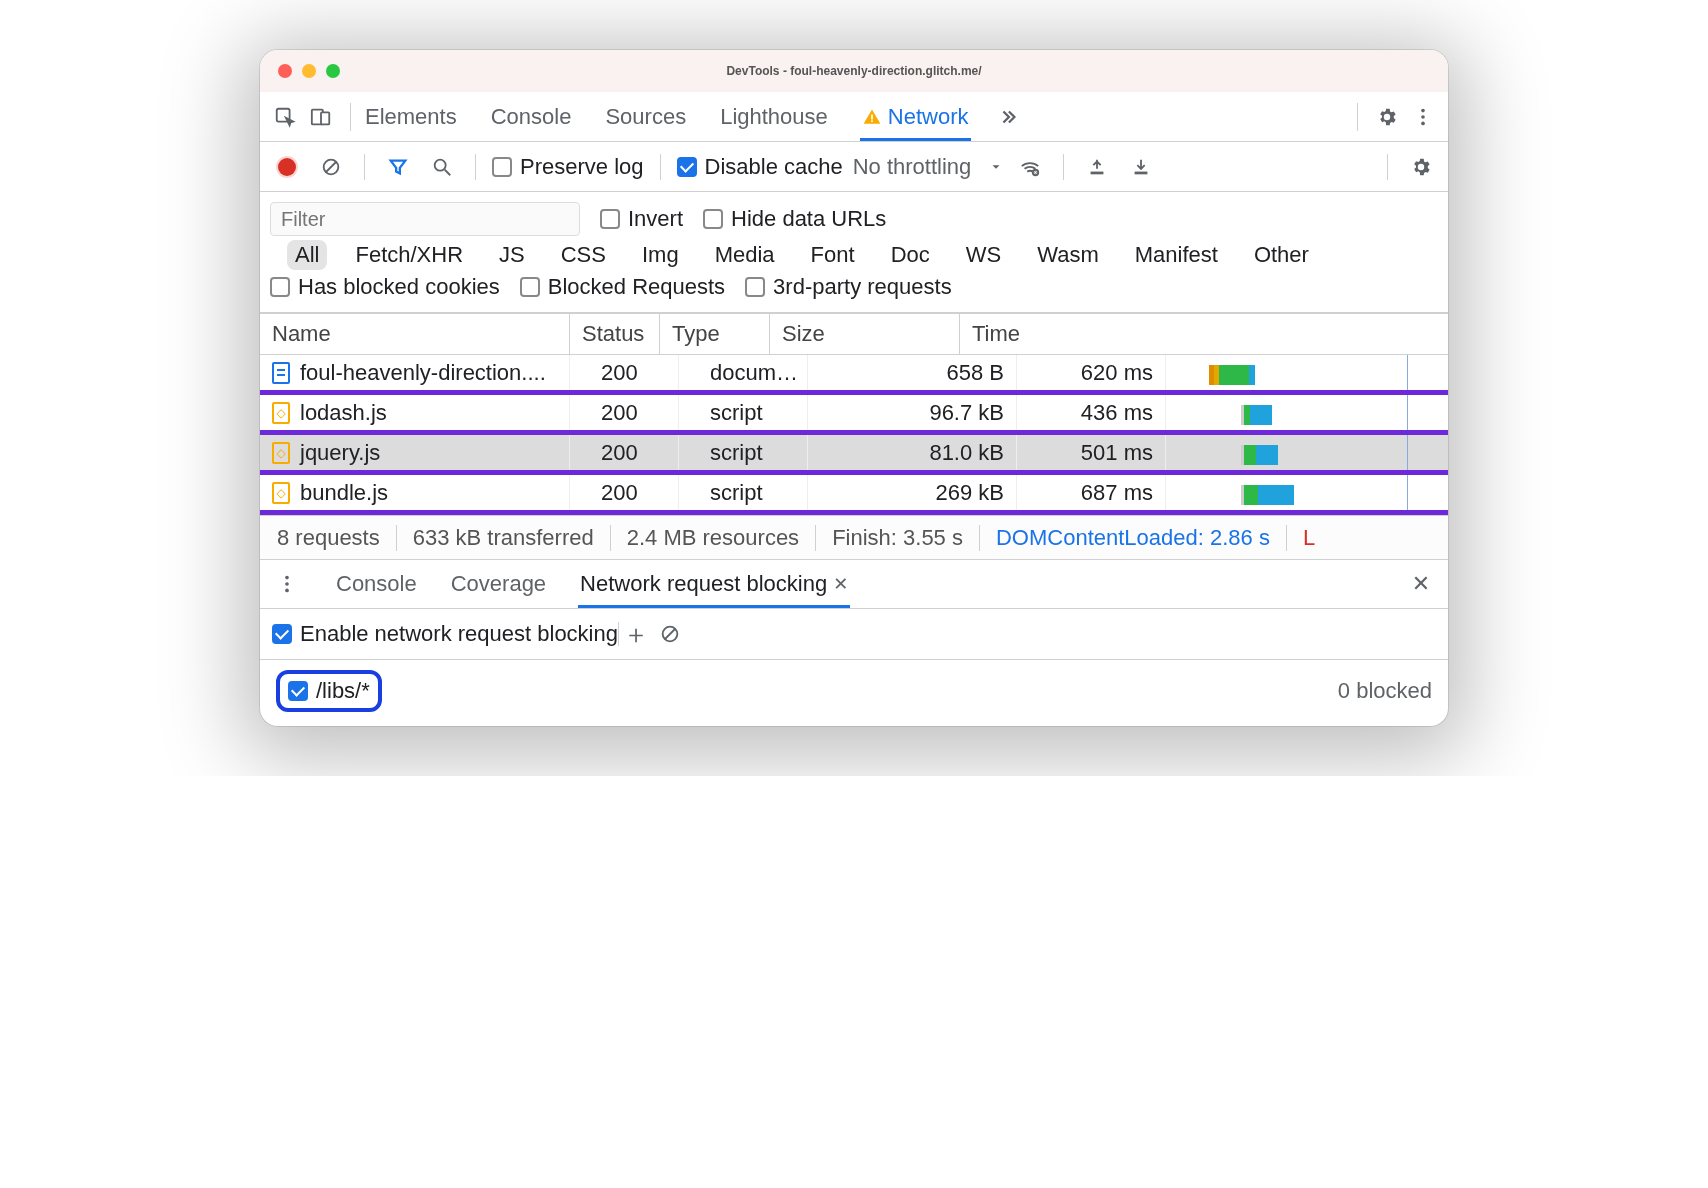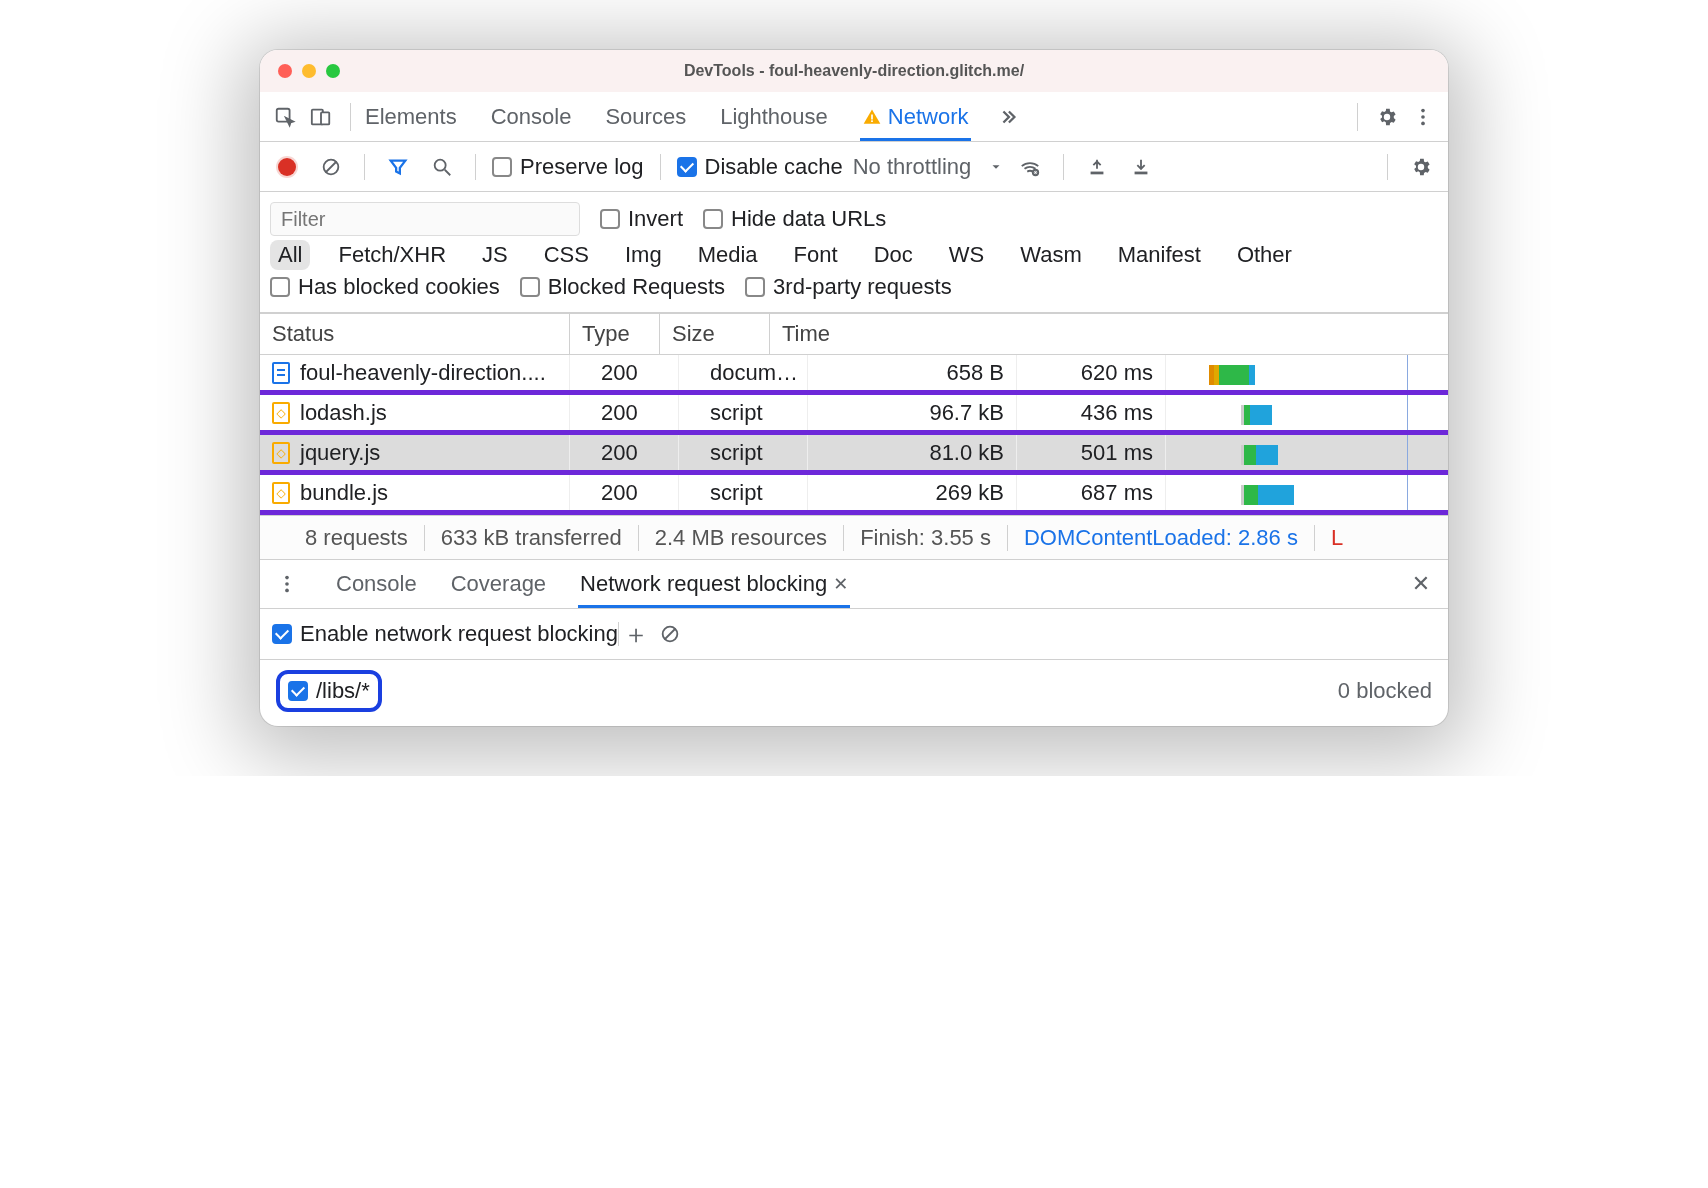--- a/index.html
+++ b/index.html
@@ -43,21 +43,21 @@
     padding: 0 18px;
     position: relative;
   }
   .traffic { display: flex; gap: 10px; }
   .tl { width: 14px; height: 14px; border-radius: 50%; }
   .tl.r { background: #ff5f57; }
   .tl.y { background: #febc2e; }
   .tl.g { background: #28c840; }
   .titlebar-title {
     position: absolute; left: 0; right: 0; text-align: center;
-    font-size: 16px; font-weight: 600; color: #555;
+    font-size: 12px; font-weight: 600; color: #555;
     pointer-events: none;
   }
   .tabbar {
     display: flex; align-items: center;
     border-bottom: 1px solid var(--border);
     height: 50px;
     padding: 0 8px;
     gap: 2px;
   }
   .tabbar .sep { width: 1px; height: 28px; background: var(--border); margin: 0 10px; }
@@ -124,21 +124,21 @@
   .filterbar .row { display: flex; align-items: center; gap: 20px; flex-wrap: wrap; margin: 4px 0; }
   .filter-input {
     width: 310px; height: 34px;
     border: 1px solid #ddd; background: #fafafa;
     padding: 0 10px; font-size: 20px; border-radius: 4px;
   }
   .pill {
     padding: 2px 8px; border-radius: 8px; cursor: pointer;
     color: var(--text);
   }
-  .pill.active { background: #e4e4e4; }
+  .pill.active { background: #e4e4e4; margin-left: 17px; }
   .grid-header, .grid-row {
     display: grid;
     grid-template-columns: 310px 90px 110px 190px 130px 1fr;
     align-items: center;
   }
   .grid-header {
     border-bottom: 1px solid var(--border);
     border-top: 1px solid var(--border);
     height: 42px;
     color: #444;
@@ -187,21 +187,21 @@
   .waterfall { position: relative; height: 100%; }
   .wf-line { position:absolute; right:28px; top:0; bottom:0; width:1.5px; background:#8aa9e0; }
   .wf-bar {
     position: absolute; top: 10px; height: 20px; display: flex;
   }
   .wf-seg { height: 100%; }
   .statusbar {
     display: flex; align-items: center;
     border-top: 1px solid var(--border);
     height: 44px;
-    padding: 0 29px;
+    padding: 0 1px;
     gap: 0;
     background: #fcfcfc;
     overflow: hidden;
   }
   .statusbar .item {
     padding: 0 16px; border-right: 1px solid var(--border);
     white-space: nowrap;
     color: #555;
   }
   .statusbar .item:last-child { border-right:none; }
@@ -402,20 +402,21 @@
         <span>Blocked Requests</span>
       </label>
       <label class="chk">
         <span class="chkbox"></span>
         <span>3rd-party requests</span>
       </label>
     </div>
   </div>
 
   <div class="grid-header">
+    <div class="cell">Name</div>
     <div class="cell">Status</div>
     <div class="cell">Type</div>
     <div class="cell">Size</div>
     <div class="cell">Time</div>
   </div>
 
   <div id="grid-body">
       <div class="grid-row">
         <div class="cell name">
           <span class="file-icon doc"></span>

